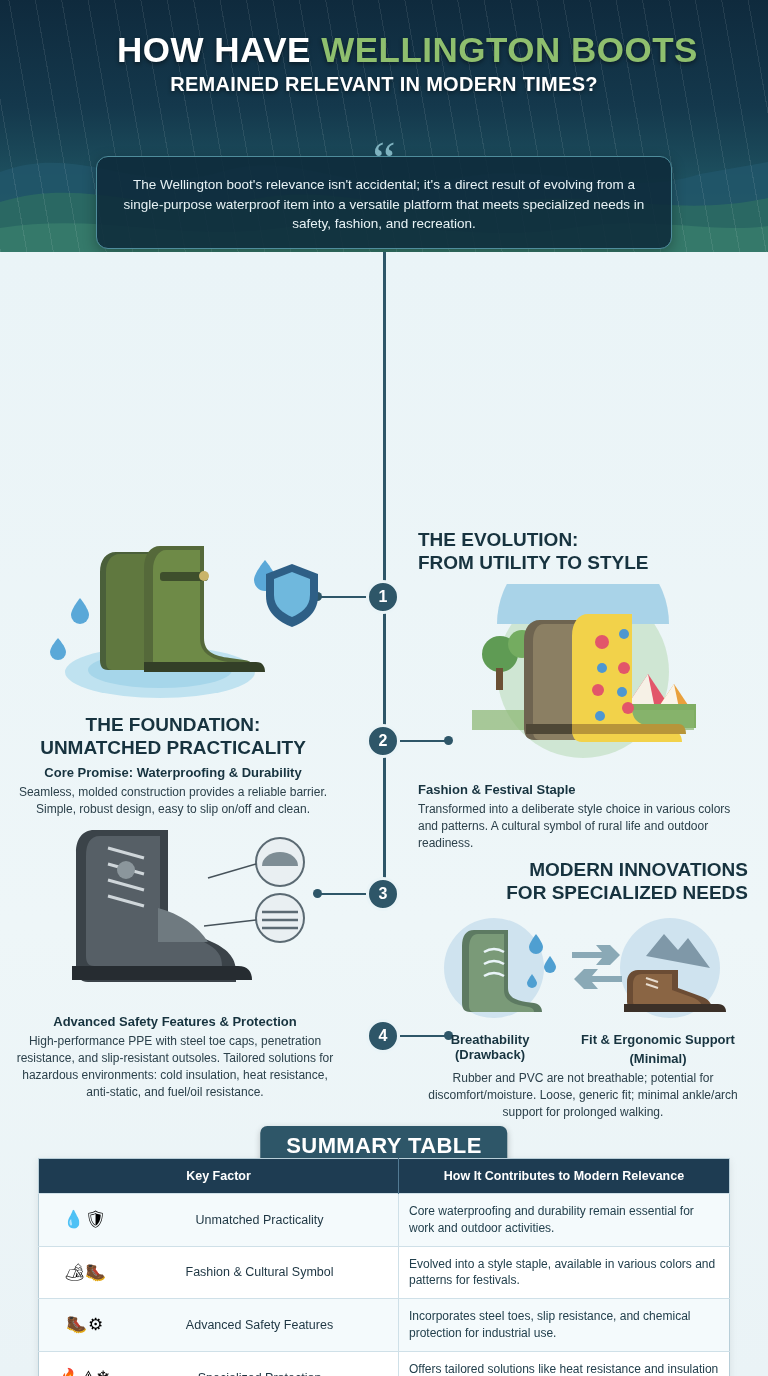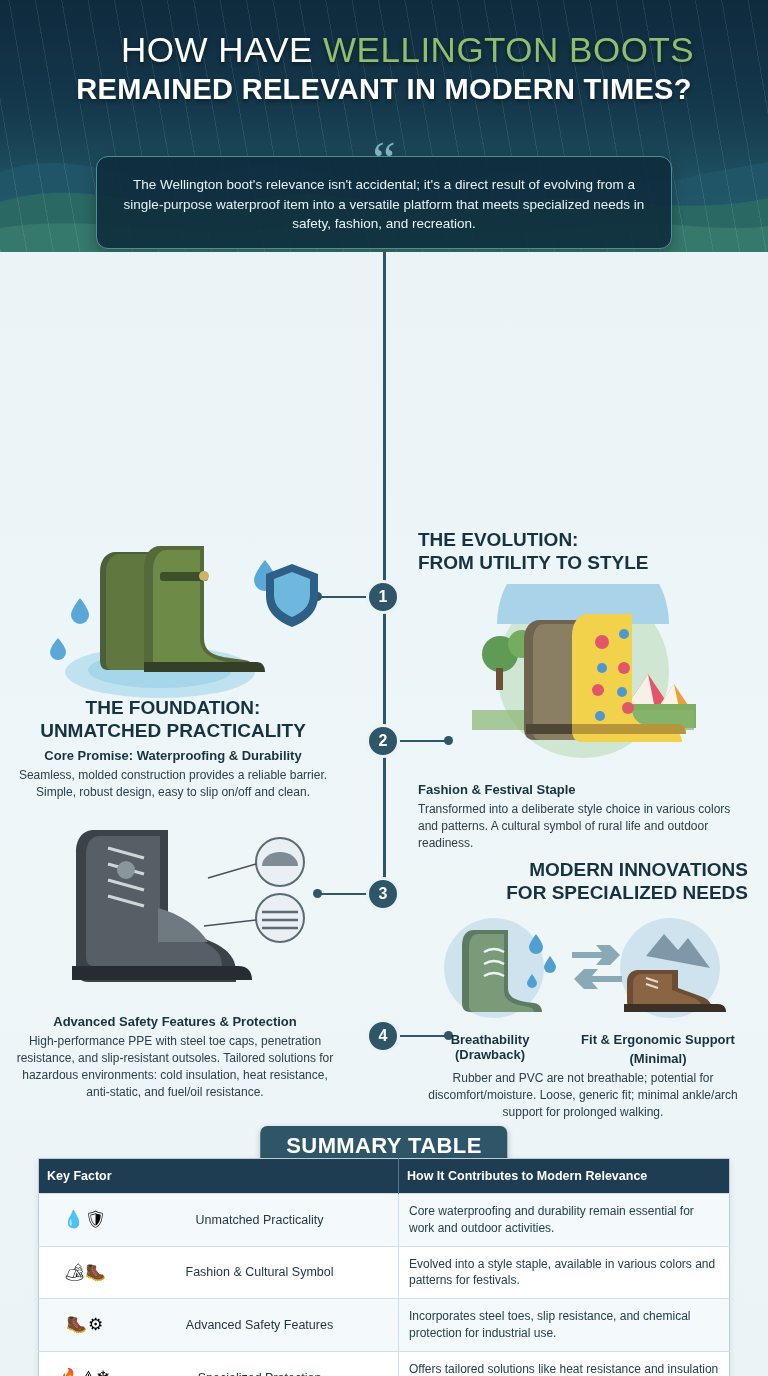--- a/index.html
+++ b/index.html
@@ -23,26 +23,26 @@
   .header .hills {
     position: absolute; left: 0; right: 0; bottom: 0; height: 150px;
   }
   .rain {
     position: absolute; inset: 0;
     background-image: repeating-linear-gradient(80deg, rgba(255,255,255,0.13) 0 1px, rgba(255,255,255,0) 1px 26px);
     opacity: .65;
   }
   .title-wrap { position: relative; padding-top: 30px; text-align: center; }
   h1.t1 {
-    font-size: 35px; font-weight: normal; color: #ffffff; letter-spacing: .5px;
+    font-size: 35px; font-weight: bold; color: #ffffff; letter-spacing: .5px;
     line-height: 1.12; text-shadow: 0 2px 4px rgba(0,0,0,.45); margin-left: 47px;
   }
   h1.t1 .accent { color: #8fbf6e; }
   h1.t2 {
-    font-size: 29px; font-weight: bold; color: #ffffff; letter-spacing: .3px;
+    font-size: 20px; font-weight: bold; color: #ffffff; letter-spacing: .3px;
     margin-top: 4px; text-shadow: 0 2px 4px rgba(0,0,0,.45);
   }
   .quote-box {
     position: absolute; left: 96px; top: 156px; width: 576px;
     background: rgba(14,42,58,.88);
     border: 1.5px solid #4f8d9c;
     border-radius: 12px;
     padding: 18px 22px 14px;
     text-align: center;
     color: #e7f2f5; font-size: 13.5px; line-height: 1.45;
@@ -89,21 +89,21 @@
   }
   table.summary {
     position: absolute; left: 38px; top: 906px; width: 692px;
     border-collapse: collapse;
     border: 1px solid #b8ced8;
     background: #fff;
     box-shadow: 0 2px 8px rgba(0,0,0,.08);
   }
   table.summary thead th {
     background: #1e3c52; color: #fff; font-size: 12.5px; font-weight: bold;
-    padding: 10px 8px; text-align: left;
+    padding: 10px 8px; text-align: center;
   }
   table.summary thead th:first-child { border-right: 1px solid #527a93; }
   table.summary td { border-top: 1px solid #cfe0e8; padding: 9px 10px; vertical-align: middle; }
   table.summary tbody tr:nth-child(odd) { background: #f4fafc; }
   table.summary tbody tr:nth-child(even) { background: #ffffff; }
   td.key-cell { width: 360px; border-right: 1px solid #cfe0e8; }
   .key-inner { display: flex; align-items: center; gap: 10px; }
   .key-icons { width: 72px; text-align: center; font-size: 17px; line-height: 1; white-space: nowrap; }
   .key-text { flex: 1; text-align: center; font-size: 12.5px; color: #1d3542; }
   .desc-cell { font-size: 12px; color: #23404d; line-height: 1.4; }
@@ -161,21 +161,21 @@
           <path d="M245,48 c0,0 -11,13 -11,20 a11,11 0 0 0 22,0 c0,-7 -11,-20 -11,-20z"></path>
           <path d="M60,86 c0,0 -9,11 -9,17 a9,9 0 0 0 18,0 c0,-6 -9,-17 -9,-17z"></path>
           <path d="M38,126 c0,0 -8,9 -8,14 a8,8 0 0 0 16,0 c0,-5 -8,-14 -8,-14z"></path>
         </g>
 
         <path d="M272,52 l26,10 v22 c0,17 -13,26 -26,31 c-13,-5 -26,-14 -26,-31 V62z" fill="#2e5f86"></path>
         <path d="M272,60 l18,7 v16 c0,12 -9,18 -18,22 c-9,-4 -18,-10 -18,-22 V67z" fill="#6fb8dd"></path>
       </svg>
     </div>
 
-    <div style="position:absolute; left:8px; top:444px; width:330px; text-align:center;">
+    <div style="position:absolute; left:8px; top:461px; width:330px; text-align:center;">
       <div class="sec-title">THE FOUNDATION:</div>
       <div class="sec-title">UNMATCHED PRACTICALITY</div>
       <div class="sec-sub">Core Promise: Waterproofing &amp; Durability</div>
       <div class="sec-body">Seamless, molded construction provides a reliable barrier. Simple, robust design, easy to slip on/off and clean.</div>
     </div>
 
     <div class="node" style="left:366px; top:472px;">2</div>
     <div class="connector" style="left:400px; top:488px; width:48px;"></div>
     <div class="dot" style="left:444px; top:484px;"></div>
 

